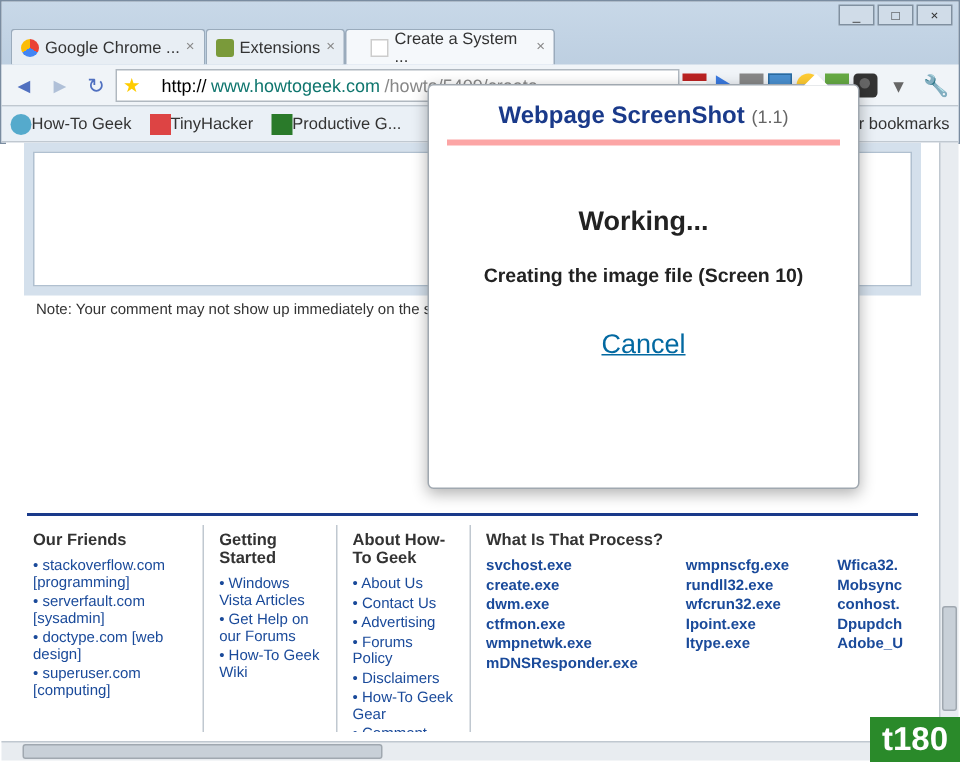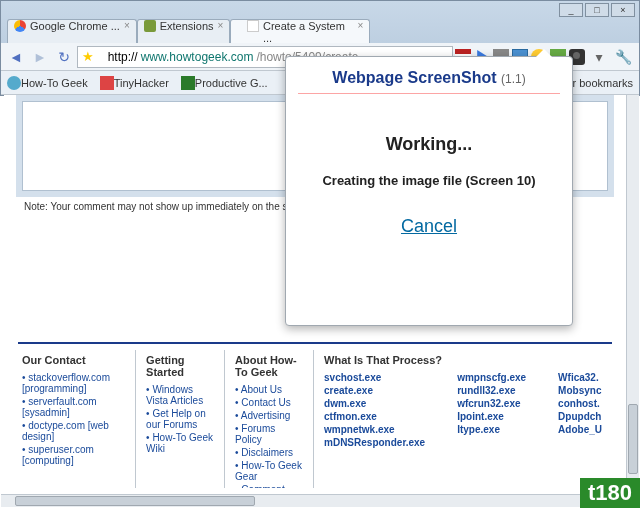--- a/index.html
+++ b/index.html
@@ -1,21 +1,21 @@
 <!DOCTYPE html>
 <html><head>
 <meta charset="utf-8">
 <style>
 * { box-sizing: border-box; margin: 0; padding: 0; }
 body { font-family: Arial, sans-serif; font-size: 11px; background: #fff; width: 640px; height: 508px; position: relative; overflow: hidden; }
 .browser-chrome { background: linear-gradient(to bottom, #c8d8e8, #b0c4d8); border: 1px solid #7a8ca0; }
 .titlebar { height: 18px; display: flex; justify-content: flex-end; align-items: center; padding-right: 4px; gap: 2px; }
 .win-btn { width: 24px; height: 14px; background: #d0dce8; border: 1px solid #8090a0; display: flex; align-items: center; justify-content: center; font-size: 9px; color: #333; }
 .tabstrip { display: flex; height: 24px; padding-left: 6px; gap: 0; }
-.tab { display: flex; background: #e8eef4; border: 1px solid #9aabbc; border-bottom: none; border-radius: 3px 3px 0 0; padding: 0 6px; font-size: 11px; color: #333; max-width: 140px; gap: 4px; }
+.tab { display: flex; align-items: center; background: #e8eef4; border: 1px solid #9aabbc; border-bottom: none; border-radius: 3px 3px 0 0; padding: 0 6px; font-size: 11px; color: #333; max-width: 140px; gap: 4px; }
 .tab.active { background: #f5f8fb; padding-left: 16px; }
 .tab-favicon { width: 12px; height: 12px; display: inline-block; }
 .tab-close { color: #888; font-size: 10px; }
 .toolbar { background: #f0f4f8; height: 28px; display: flex; align-items: center; padding: 0 4px; gap: 2px; border-bottom: 1px solid #c0c8d0; }
 .nav-btn { width: 22px; height: 22px; display: flex; align-items: center; justify-content: center; color: #5070c0; font-size: 14px; border-radius: 2px; }
 .url-bar { flex: 1; height: 22px; background: #fff; border: 1px solid #b0b8c0; display: flex; align-items: center; padding: 0 4px; font-size: 12px; gap: 3px; }
 .url-protocol { color: #000000; margin-left: 11px; }
 .url-domain { color: #0f766e; }
 .url-path { color: #888; }
 .star { color: #ffcc00; font-size: 13px; }
@@ -37,21 +37,21 @@
 .footer-col li { list-style: none; font-size: 10px; color: #1a4a9a; margin-bottom: 2px; }
 .footer-col li::before { content: "• "; color: #1a4a9a; }
 .proc-cols { display: flex; gap: 32px; font-weight: bold; }
 .proc-col li::before { content: ""; }
 .vscroll { position: absolute; right: 1px; top: 95px; bottom: 20px; width: 13px; background: #e8ecf0; border-left: 1px solid #c0c8d0; }
 .vscroll-thumb { position: absolute; left: 1px; right: 1px; bottom: 14px; height: 70px; background: #c8d0d8; border: 1px solid #a0a8b0; border-radius: 2px; }
 .hscroll { position: absolute; left: 1px; right: 14px; bottom: 1px; height: 13px; background: #e8ecf0; border-top: 1px solid #c0c8d0; }
 .hscroll-thumb { position: absolute; top: 1px; bottom: 1px; left: 14px; width: 240px; background: #c8d0d8; border: 1px solid #a0a8b0; border-radius: 2px; }
 .popup { position: absolute; top: 56px; left: 285px; width: 288px; height: 270px; background: #fff; border: 1px solid #a0a8b0; border-radius: 4px; box-shadow: 0 3px 10px rgba(0,0,0,0.3); z-index: 50; text-align: center; padding: 12px; }
 .popup-arrow { position: absolute; top: -8px; right: 20px; width: 0; height: 0; border-left: 8px solid transparent; border-right: 8px solid transparent; border-bottom: 8px solid #fff; }
-.popup-title { color: #1a3a8a; font-size: 16px; font-weight: bold; border-bottom: 1px solid #fca5a5; padding-bottom: 6px; margin-bottom: 40px; }
+.popup-title { color: #1a3a8a; font-size: 16px; font-weight: bold; border-bottom: 4px solid #fca5a5; padding-bottom: 6px; margin-bottom: 40px; }
 .popup-ver { font-size: 12px; font-weight: normal; color: #666; }
 .popup-working { font-size: 18px; font-weight: bold; color: #222; margin-bottom: 18px; }
 .popup-status { font-size: 13px; font-weight: bold; color: #222; margin-bottom: 28px; }
 .popup-cancel { color: #0369a1; font-size: 18px; text-decoration: underline; cursor: pointer; }
 .watermark { position: absolute; bottom: 0; right: 0; background: #2a8a2a; color: #fff; font-weight: bold; font-size: 22px; padding: 2px 8px; font-family: Arial; z-index: 100; }
 </style>
 </head>
 <body>
 
 <div class="browser-chrome">
@@ -120,21 +120,21 @@
 
 <div class="content">
   <div class="comment-box">
     <div class="comment-inner"></div>
   </div>
   <div class="note-text">Note: Your comment may not show up immediately on the site.</div>
 
   <div class="divider"></div>
   <div class="footer-cols">
     <div class="footer-col" style="width:150px;">
-      <h4>Our Contact</h4>
+      <h4>Our Friends</h4>
       <ul>
         <li>stackoverflow.com [programming]</li>
         <li>serverfault.com [sysadmin]</li>
         <li>doctype.com [web design]</li>
         <li>superuser.com [computing]</li>
       </ul>
     </div>
     <div class="footer-col" style="width:110px;">
       <h4>Getting Started</h4>
       <ul>

